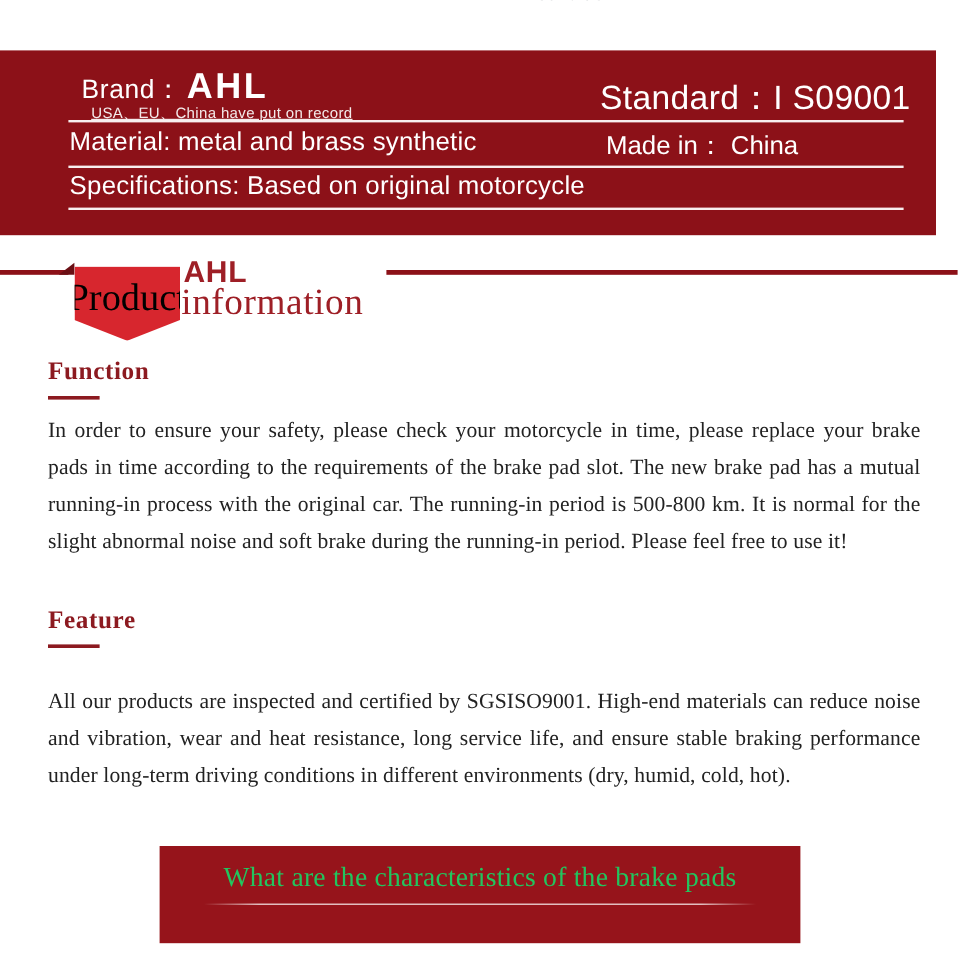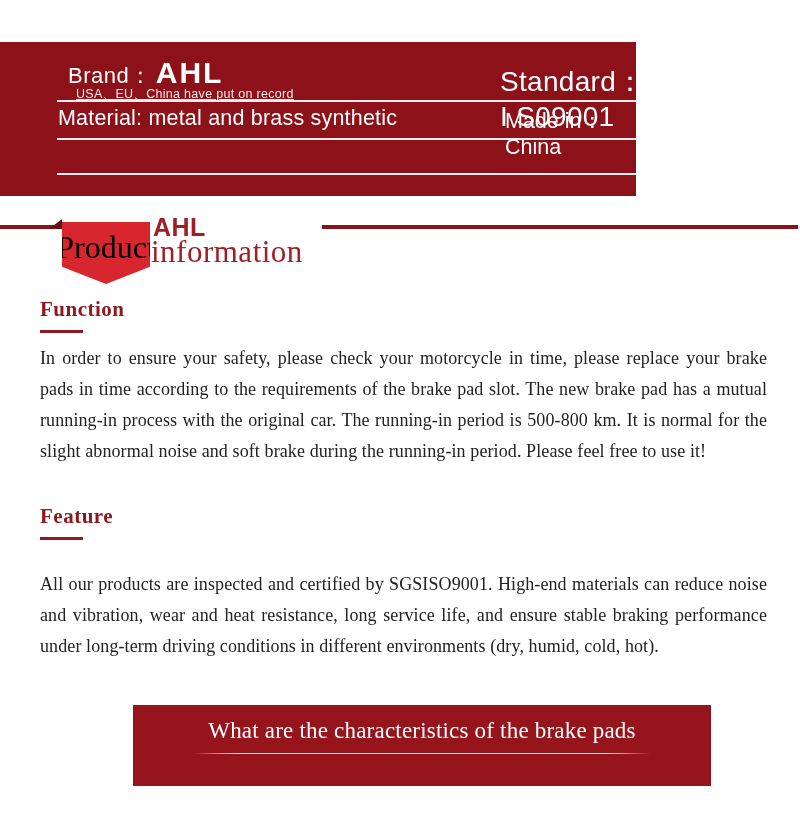--- a/index.html
+++ b/index.html
@@ -21,21 +21,21 @@
   
   .top-clip{
     position:absolute;left:448px;top:0;width:130px;height:4px;overflow:hidden;
   }
   .top-clip span{
     display:block;margin-top:-13px;font-size:14px;color:#a9adb0;letter-spacing:1px;
   }
 
   
   .band{
-    position:absolute;left:0;top:42px;width:636px;height:154px;
+    position:absolute;left:0;top:42px;width:780px;height:154px;
     background:var(--color-band);color:#ffffff;
   }
   .band .divider{
     position:absolute;left:57px;width:696px;height:2px;
     background:rgba(255,255,255,0.93);
   }
   .divider-1{top:58px;}
   .divider-2{top:96px;}
   .divider-3{top:131px;}
   .brand-row{
@@ -101,22 +101,22 @@
   }
   .function-heading{top:297px;}
   .function-underline{top:330px;}
   .function-para{top:343px;}
   .feature-heading{top:504px;}
   .feature-underline{top:537px;}
   .feature-para{top:550px;margin-top:19px;}
 
   
   .question-box{
-    position:absolute;left:133px;top:705px;width:578px;height:81px;
-    background:var(--color-box);color:#ffffff;
+    position:absolute;left:133px;top:705px;width:534px;height:81px;
+    background:var(--color-box);color:#22c55e;
     text-align:center;padding-top:11px;
   }
   .question-box .q-line{font-size:23px;line-height:30px;letter-spacing:0.2px;}
   .q-underline{
     margin:7px auto 0 auto;width:460px;height:1px;
     background:linear-gradient(90deg,rgba(255,255,255,0),rgba(255,255,255,0.9) 10%,rgba(255,255,255,0.9) 90%,rgba(255,255,255,0));
   }
 </style>
 </head>
 <body>
@@ -129,20 +129,21 @@
   <div class="brand-row">
     <span>Brand：</span>
     <span class="brand-value">AHL</span>
   </div>
   <div class="brand-note">USA、EU、China have put on record</div>
   <div class="standard">Standard：I S09001</div>
   <div class="divider divider-1"></div>
   <div class="material">Material: metal and brass synthetic</div>
   <div class="made-in">Made in： China</div>
   <div class="divider divider-2"></div>
+  <div class="specs">Specifications: Based on original motorcycle</div>
   <div class="divider divider-3"></div>
 </div>
 
 <div class="title-rule rule-left"></div>
 <div class="title-rule rule-right"></div>
 <div class="ribbon-fold"></div>
 <div class="ribbon">
   <span class="serif">Product</span>
 </div>
 <div class="title-brand">AHL</div>

